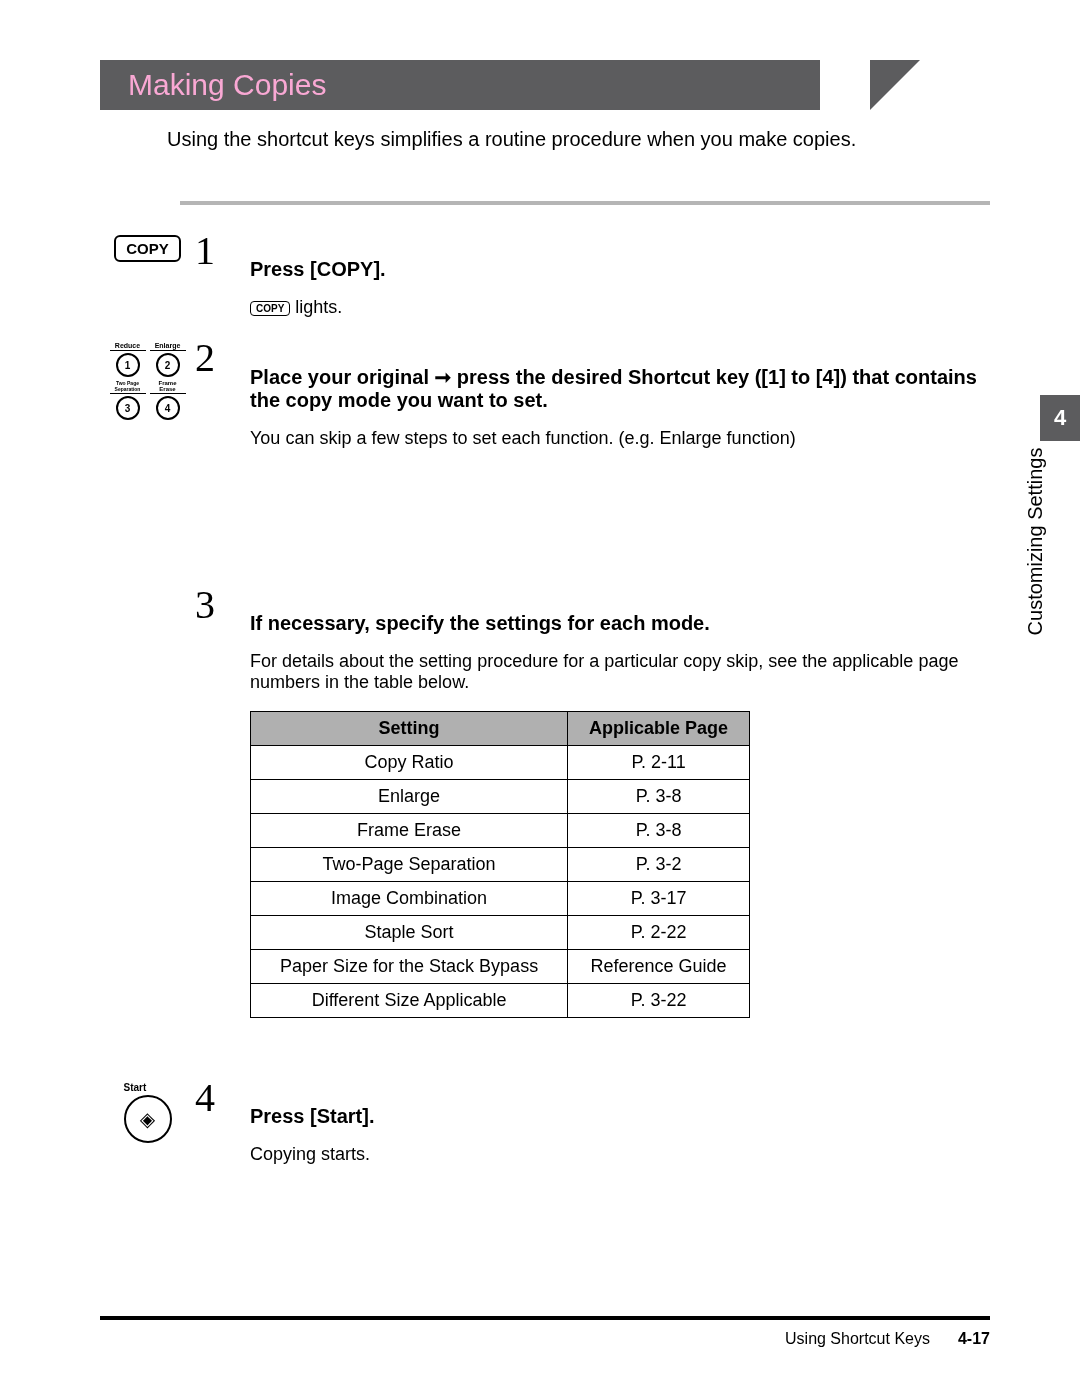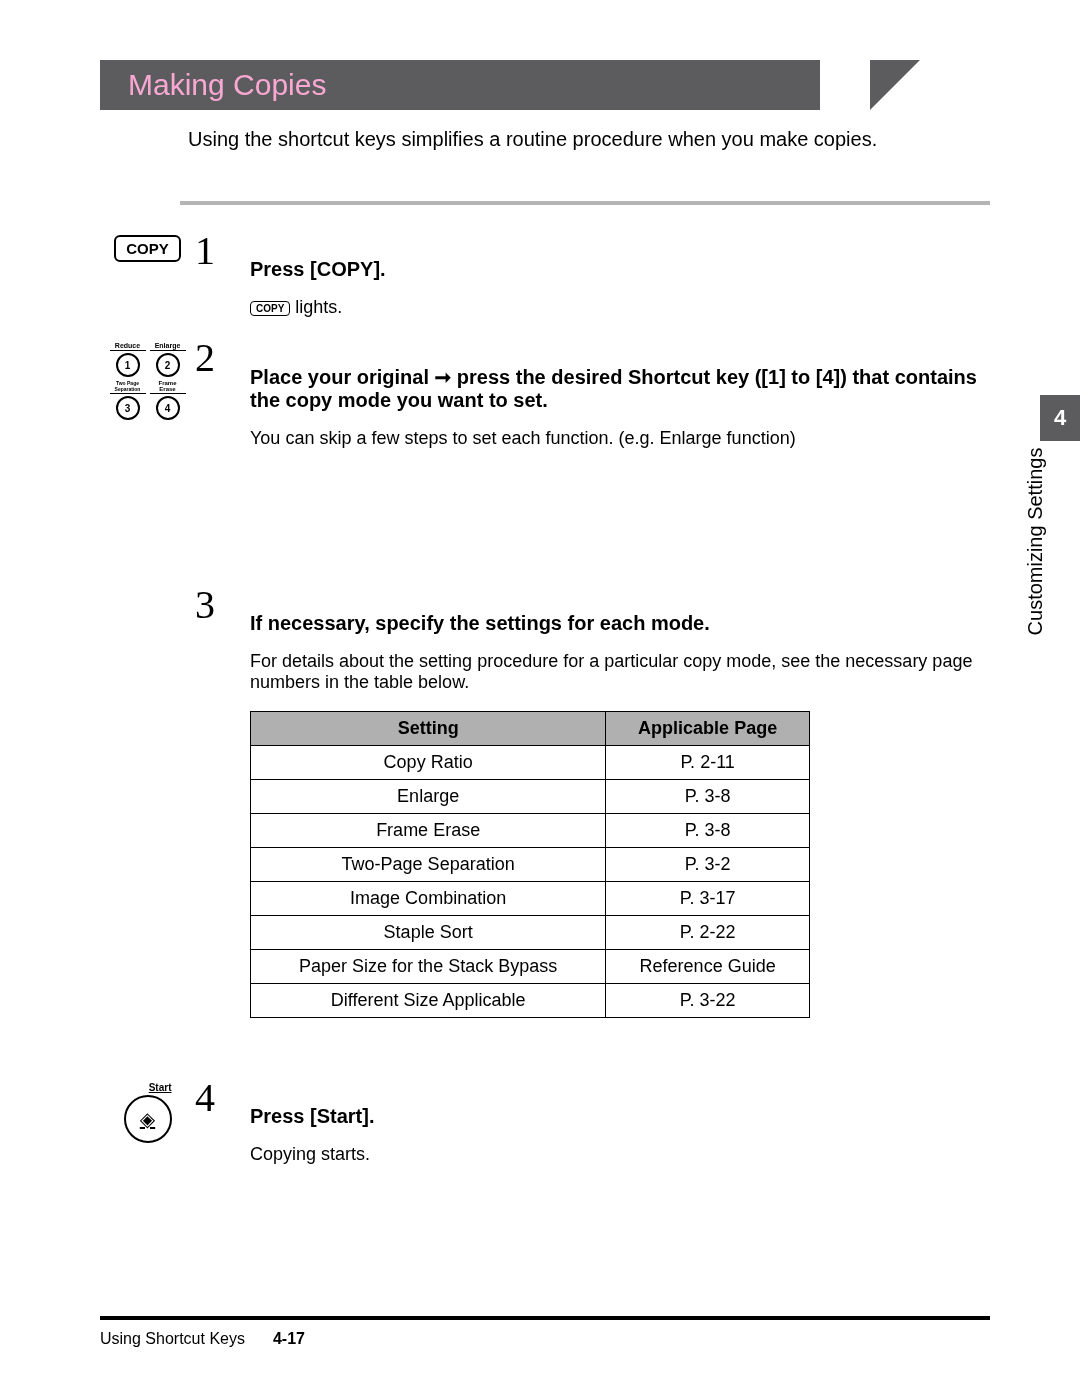--- a/index.html
+++ b/index.html
@@ -40,21 +40,21 @@
     position: absolute;
     left: 770px;
     top: 0;
     width: 0;
     height: 0;
     border-left: 50px solid #5c5c5e;
     border-top: 0;
     border-bottom: 50px solid transparent;
   }
   .intro {
-    margin-left: 88px;
+    margin-left: 67px;
     font-size: 20px;
     margin-bottom: 50px;
   }
   .hr {
     height: 4px;
     background: #b5b5b5;
     margin: 0 0 30px 80px;
   }
   .step {
     display: flex;
@@ -103,21 +103,21 @@
     padding: 1px 5px;
     display: inline-block;
     vertical-align: middle;
   }
   .table-wrap {
     margin-top: 18px;
     margin-bottom: 40px;
   }
   table {
     border-collapse: collapse;
-    width: 560px;
+    width: 500px;
     max-width: 560px;
   }
   th, td {
     border: 1px solid #000;
     padding: 6px 10px;
     font-size: 18px;
     text-align: center;
   }
   th {
     background: #b0b0b0;
@@ -152,21 +152,21 @@
     white-space: nowrap;
   }
   .footer {
     position: absolute;
     bottom: 40px;
     left: 100px;
     right: 90px;
     border-top: 4px solid #000;
     padding-top: 10px;
     display: flex;
-    justify-content: flex-start;
+    justify-content: flex-end;
     font-size: 16px;
     gap: 28px;
   }
   .footer .pnum { font-weight: bold; }
 
   
   .shortcut-grid {
     width: 80px;
     font-size: 6px;
     text-align: center;
@@ -176,22 +176,21 @@
   .shortcut-grid .lbl { width: 40px; border-bottom: 1px solid #000; margin: 0 2px 2px; font-size:7px; padding-bottom:1px;}
   .shortcut-grid .circ {
     width: 20px; height: 20px;
     border: 2px solid #000; border-radius: 50%;
     display: inline-flex; align-items:center; justify-content:center;
     font-size: 10px;
     margin: 0 8px 3px;
   }
 
   .start-btn {
-    text-align:right;
-    text-decoration:underline;
+    text-align:left;
   }
   .start-btn .lbl { font-size: 10px; font-weight: bold; }
   .start-btn .circ {
     width: 44px; height: 44px;
     border: 2px solid #000; border-radius: 50%;
     display:flex; align-items:center; justify-content:center;
     margin: 2px auto 0;
     font-size: 20px;
   }
 </style>
@@ -247,21 +246,21 @@
       <div class="step-title">Place your original ➞ press the desired Shortcut key ([1] to [4]) that contains the copy mode you want to set.</div>
       <div class="step-desc">You can skip a few steps to set each function. (e.g. Enlarge function)</div>
     </div>
   </div>
 
   <div class="step" style="margin-top:140px">
     <div class="step-icon"></div>
     <div class="step-num">3</div>
     <div class="step-body">
       <div class="step-title">If necessary, specify the settings for each mode.</div>
-      <div class="step-desc">For details about the setting procedure for a particular copy mode, see the necessary page numbers in the table below.</div>
+      <div class="step-desc">For details about the setting procedure for a particular copy skip, see the applicable page numbers in the table below.</div>
       <div class="table-wrap">
         <table>
           <thead>
             <tr>
               <th>Setting</th>
               <th>Applicable Page</th>
             </tr>
           </thead>
           <tbody id="tbody">
               <tr>

